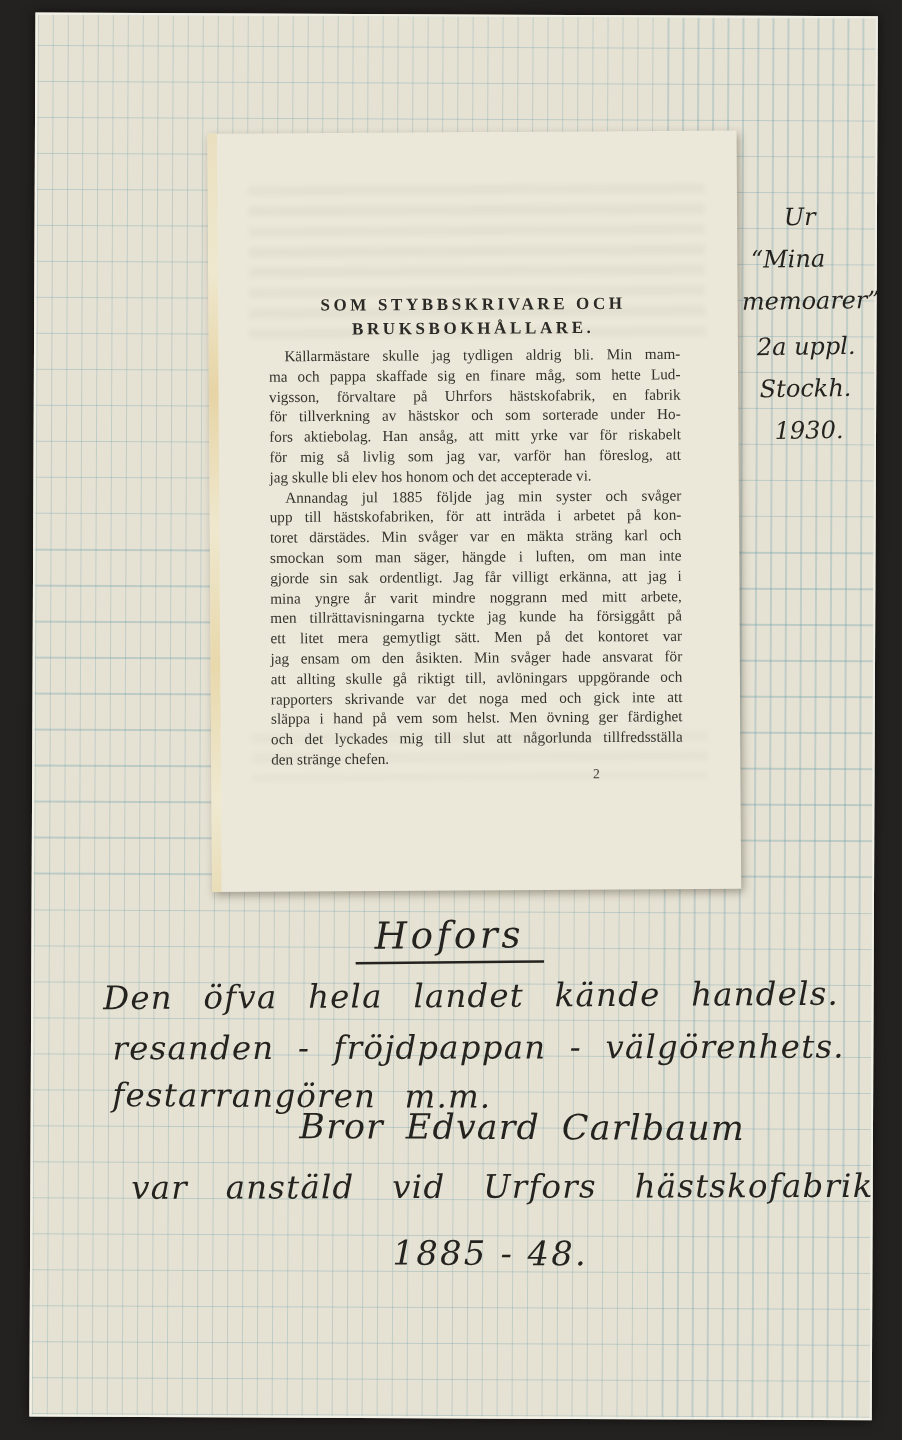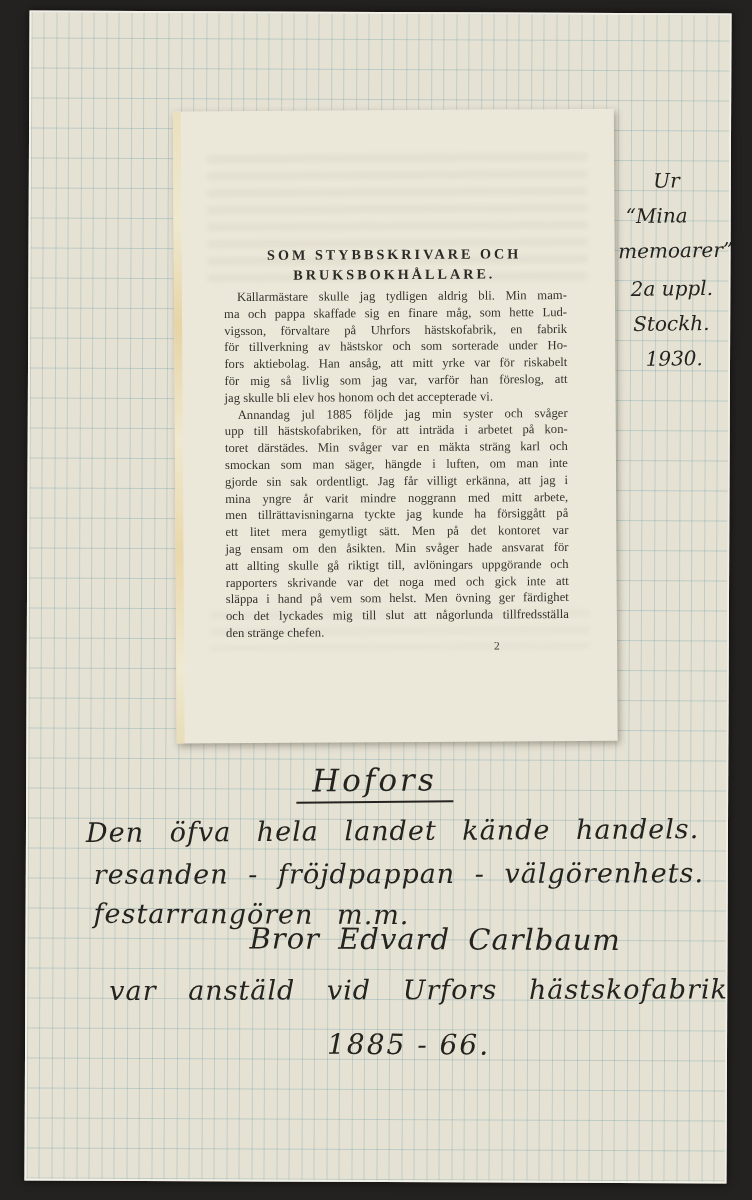--- a/index.html
+++ b/index.html
@@ -169,16 +169,16 @@
       <div>Stockh.</div>
       <div>1930.</div>
     </div>
 
     <div class="hw hw-heading">Hofors</div>
     <div class="hw hw1">Den öfva hela landet kände handels.</div>
     <div class="hw hw2">resanden - fröjdpappan - välgörenhets.</div>
     <div class="hw hw3">festarrangören  m.m.</div>
     <div class="hw hw4">Bror Edvard Carlbaum</div>
     <div class="hw hw5">var anstäld vid Urfors hästskofabrik</div>
-    <div class="hw hw6">1885 - 66.</div>
+    <div class="hw hw6">1885 - 48.</div>
 
   </div>
 </div>
 
 </body></html>

